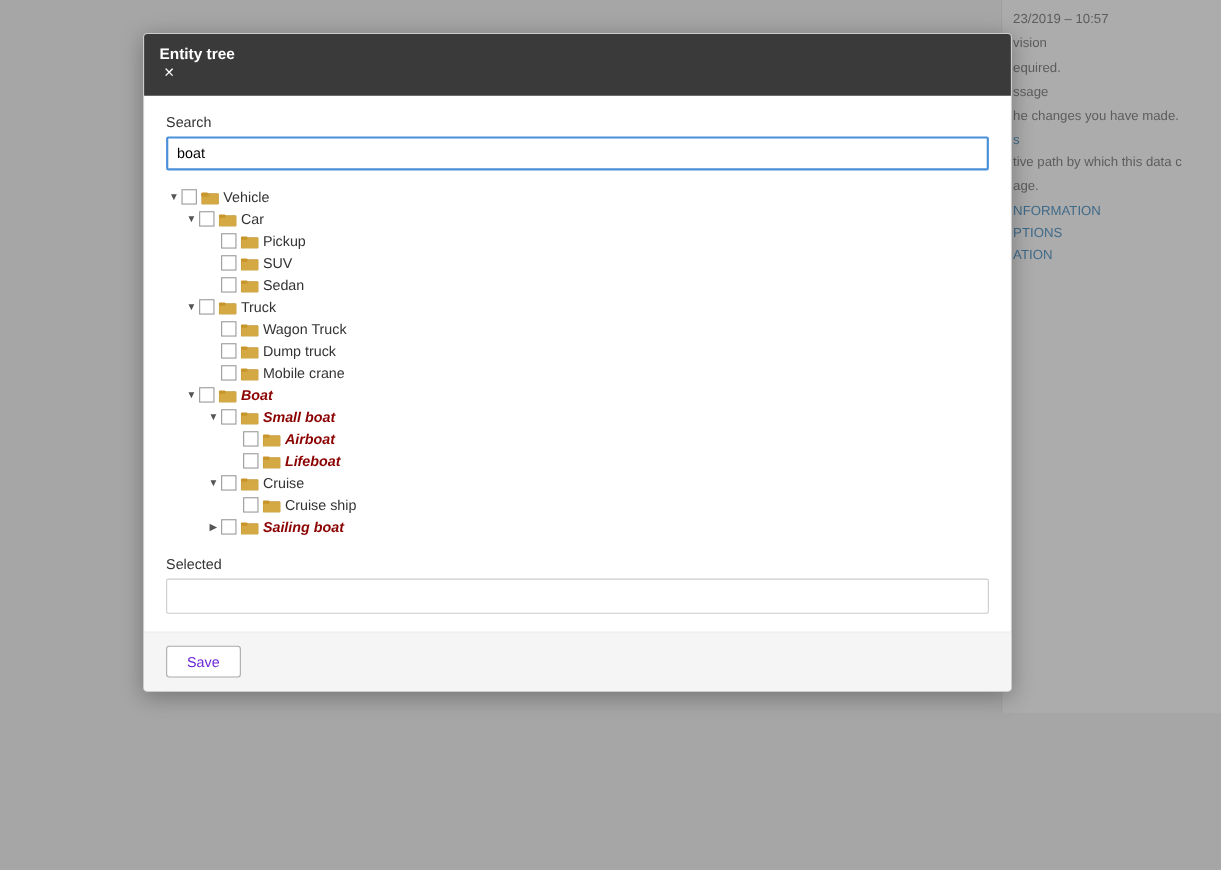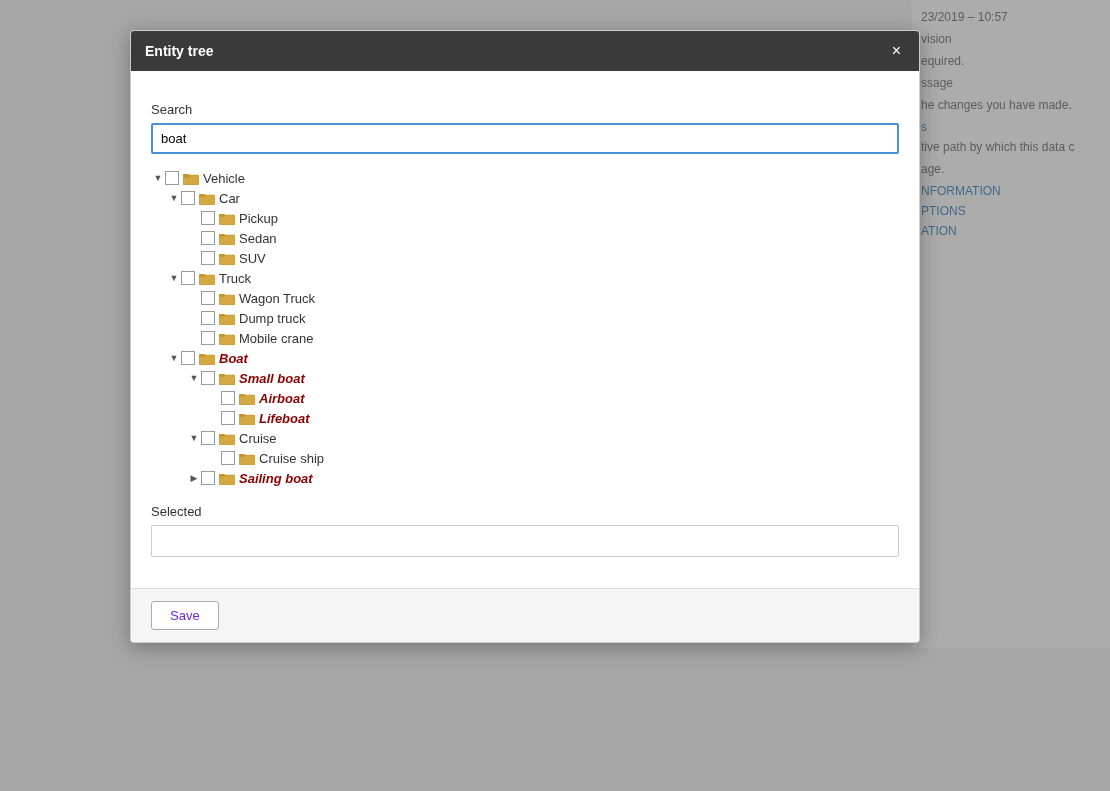--- a/index.html
+++ b/index.html
@@ -61,40 +61,41 @@
       box-shadow: 0 4px 20px rgba(0,0,0,0.3);
     }
 
     .modal-header {
       background: #3a3a3a;
       color: #fff;
       padding: 10px 14px;
       border-radius: 3px 3px 0 0;
       display: flex;
       justify-content: space-between;
-      align-items: center;
+      align-items: flex-start;
+      flex-direction: column;
     }
 
     .modal-header-title {
       font-size: 14px;
       font-weight: bold;
     }
 
     .modal-close {
       cursor: pointer;
       font-size: 16px;
       color: #fff;
       background: none;
       border: none;
       line-height: 1;
       padding: 2px 4px;
     }
 
     .modal-body {
-      padding: 31px 20px;
+      padding: 16px 20px;
       max-height: 640px;
       overflow-y: auto;
     }
 
     
     .search-label {
       font-size: 13px;
       color: #333;
       margin-bottom: 6px;
       display: block;
@@ -294,32 +295,32 @@
               </div>
               <div class="tree-row">
                 <span class="tree-toggle-spacer"></span>
                 <span class="tree-checkbox"></span>
                 <span class="tree-icon">
                   <svg width="16" height="14" viewBox="0 0 16 14" fill="none">
                       <rect x="0" y="4" width="16" height="10" rx="1" fill="#d4a843" stroke="#b8902d" stroke-width="0.5"></rect>
                       <rect x="0" y="3" width="6" height="3" rx="1" fill="#c8952a"></rect>
                     </svg>
                 </span>
+                <span class="tree-label">SUV</span>
+              </div>
+              <div class="tree-row">
+                <span class="tree-toggle-spacer"></span>
+                <span class="tree-checkbox"></span>
+                <span class="tree-icon">
+                  <svg width="16" height="14" viewBox="0 0 16 14" fill="none">
+                      <rect x="0" y="4" width="16" height="10" rx="1" fill="#d4a843" stroke="#b8902d" stroke-width="0.5"></rect>
+                      <rect x="0" y="3" width="6" height="3" rx="1" fill="#c8952a"></rect>
+                    </svg>
+                </span>
                 <span class="tree-label">Sedan</span>
-              </div>
-              <div class="tree-row">
-                <span class="tree-toggle-spacer"></span>
-                <span class="tree-checkbox"></span>
-                <span class="tree-icon">
-                  <svg width="16" height="14" viewBox="0 0 16 14" fill="none">
-                      <rect x="0" y="4" width="16" height="10" rx="1" fill="#d4a843" stroke="#b8902d" stroke-width="0.5"></rect>
-                      <rect x="0" y="3" width="6" height="3" rx="1" fill="#c8952a"></rect>
-                    </svg>
-                </span>
-                <span class="tree-label">SUV</span>
               </div>
             </div>
           </div>
 
           <div class="tree-node">
             <div class="tree-row">
               <span class="tree-toggle">▼</span>
               <span class="tree-checkbox"></span>
               <span class="tree-icon">
                 <svg width="16" height="14" viewBox="0 0 16 14" fill="none">

